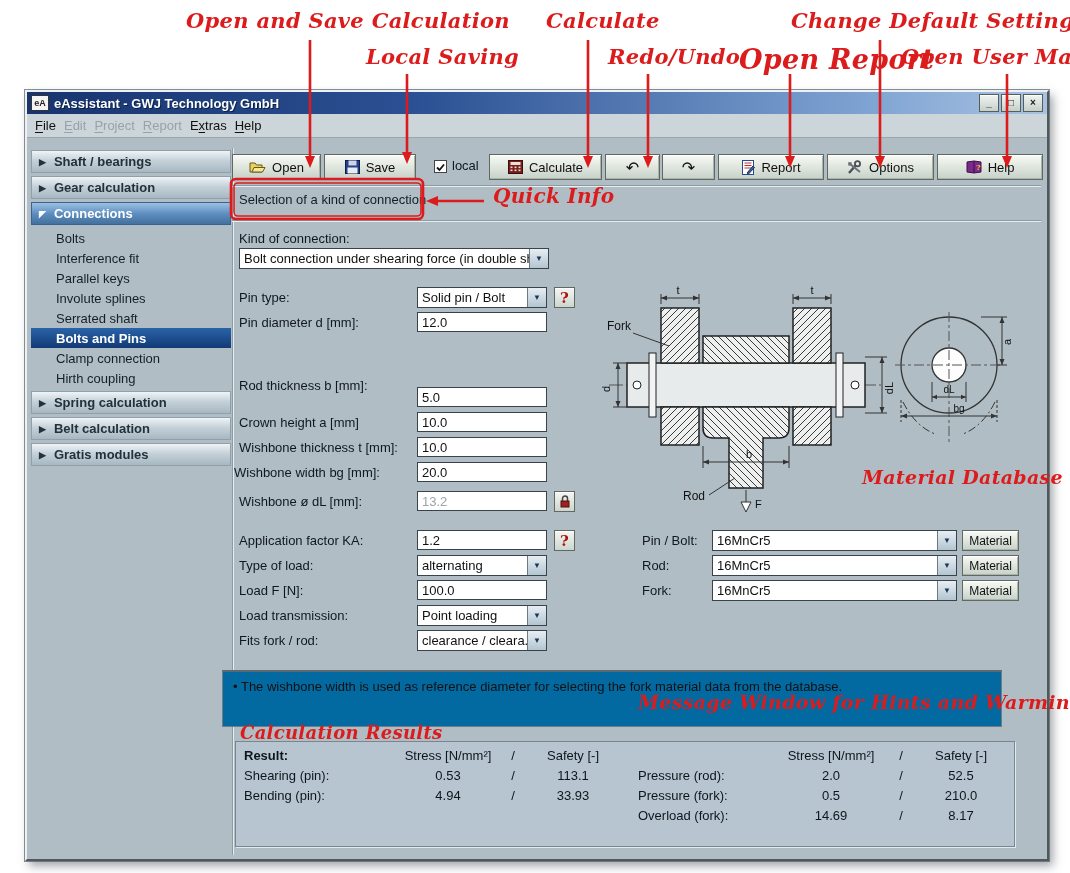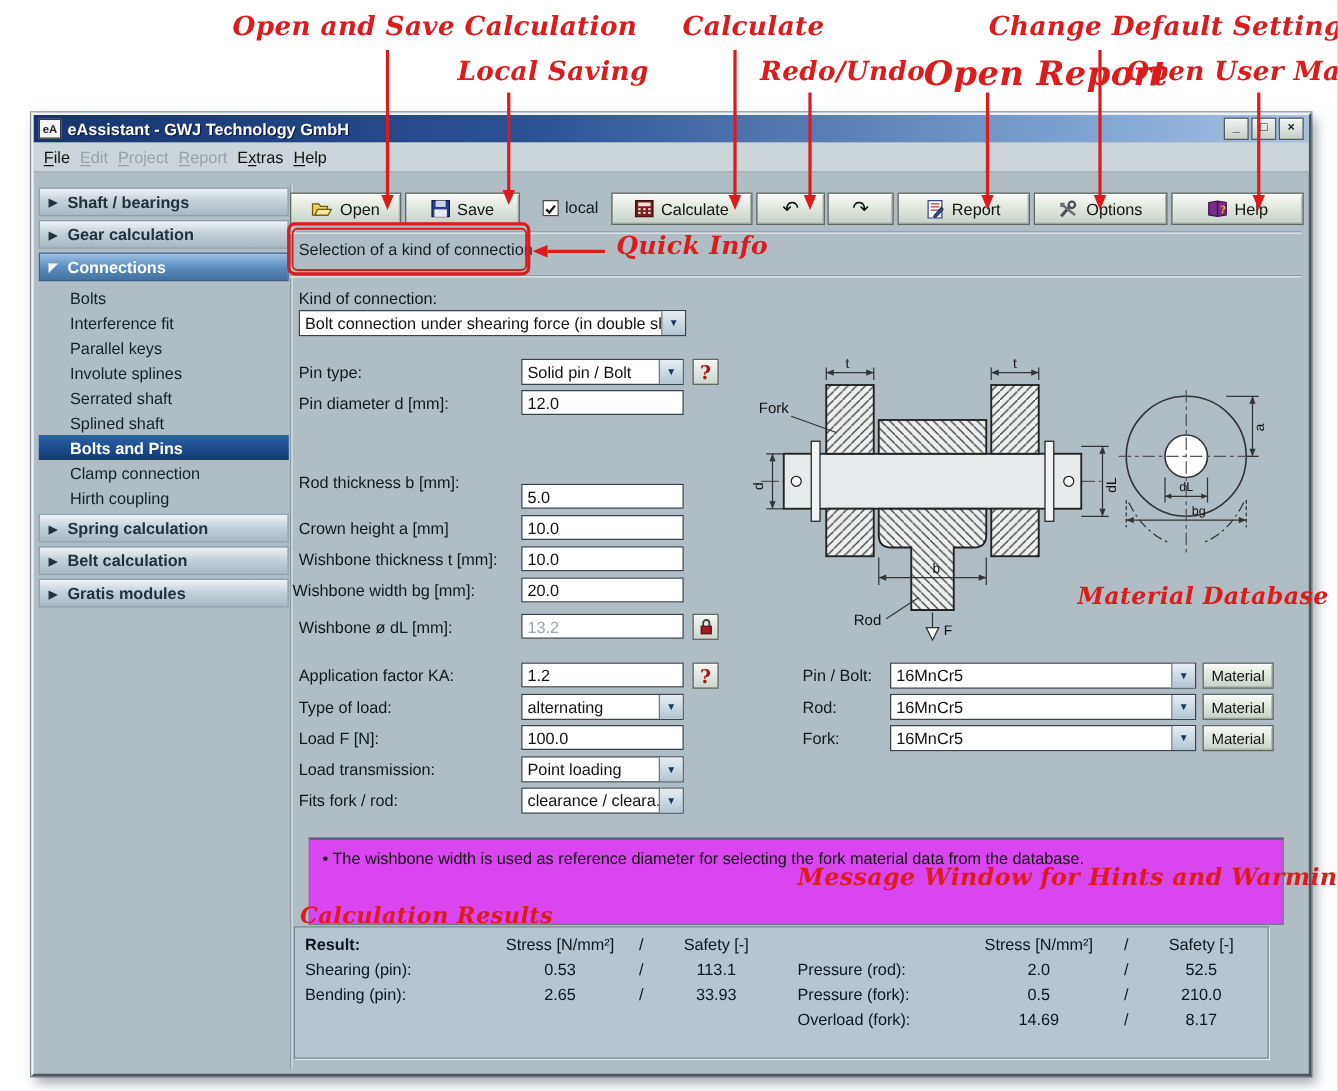--- a/index.html
+++ b/index.html
@@ -61,21 +61,21 @@
              background:#fff;font-family:"Liberation Sans",sans-serif;font-size:13px;padding:0 4px;color:#111;}
   .textinput.disabled{color:#9aa4ac;}
   .combo{position:absolute;height:21px;box-sizing:border-box;background:#fff;border:1px solid #39434b;
          display:flex;align-items:stretch;}
   .combo .val{flex:1;padding:2px 4px;white-space:nowrap;overflow:hidden;font-size:13px;color:#111;}
   .combo .arrow{width:18px;background:linear-gradient(180deg,#e7eef3,#b3c5d1);
                 border-left:1px solid #6b7a85;display:flex;align-items:center;justify-content:center;
                 font-size:8px;color:#17375c;}
 
   
-  .message-window{position:absolute;left:220px;top:578px;width:780px;height:70px;background:#d946ef;
+  .message-window{position:absolute;left:195px;top:578px;width:780px;height:57px;background:#0369a1;
                   border:1px solid #707d86;border-top:2px solid #5c686f;box-sizing:border-box;
                   padding:7px 10px;color:#111;}
   .results-panel{position:absolute;left:208px;top:649px;width:780px;height:106px;background:#b6c5d0;
                  border:1px solid #78868f;box-shadow:1px 1px 0 #e2eaee;box-sizing:border-box;}
   .rtable{position:absolute;border-collapse:collapse;}
   .rtable td{height:20px;padding:0 2px;font-size:13px;color:#0d161c;white-space:nowrap;}
   .rtable td.c{text-align:center;}
   .rtable td.b{font-weight:bold;}
 
   .quickinfo{position:absolute;left:212px;top:100px;color:#151d23;}
@@ -116,21 +116,20 @@
     <div class="nav-header active">
       <span class="tri">◤</span>
       <span>Connections</span>
     </div>
     <div class="nav-group">
       <div class="nav-item">Bolts</div>
       <div class="nav-item">Interference fit</div>
       <div class="nav-item">Parallel keys</div>
       <div class="nav-item">Involute splines</div>
       <div class="nav-item">Serrated shaft</div>
-      <div class="nav-item">Splined shaft</div>
       <div class="nav-item selected">Bolts and Pins</div>
       <div class="nav-item">Clamp connection</div>
       <div class="nav-item">Hirth coupling</div>
     </div>
     <div class="nav-header">
       <span class="tri">▶</span>
       <span>Spring calculation</span>
     </div>
     <div class="nav-header">
       <span class="tri">▶</span>
@@ -428,21 +427,21 @@
         <td class="c" style="width:86px;">Safety [-]</td>
       </tr>
       <tr>
         <td>Shearing (pin):</td>
         <td class="c">0.53</td>
         <td class="c">/</td>
         <td class="c">113.1</td>
       </tr>
       <tr>
         <td>Bending (pin):</td>
-        <td class="c">2.65</td>
+        <td class="c">4.94</td>
         <td class="c">/</td>
         <td class="c">33.93</td>
       </tr>
     </tbody>
       </table>
     <table class="rtable" style="left:400px;top:3px;">
       <tbody>
           <tr>
         <td style="width:136px;"></td>
         <td class="c" style="width:106px;">Stress [N/mm²]</td>

